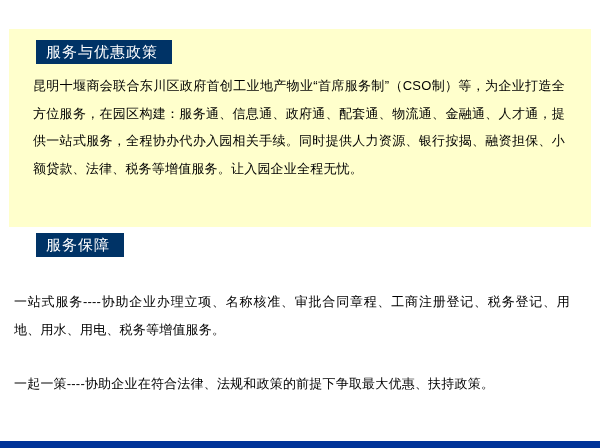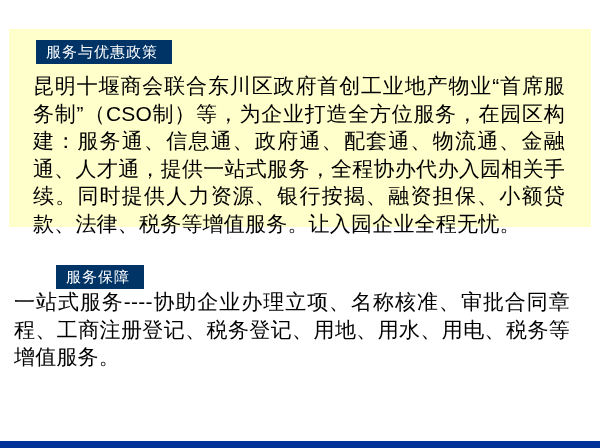--- a/index.html
+++ b/index.html
@@ -58,29 +58,28 @@
     letter-spacing: 1px;
     padding: 0 14px 0 10px;
     white-space: nowrap;
   }
   #heading-1 {
     left: 12px;
     top: 40px;
   }
   #heading-2 {
     left: 12px;
-    top: 265px;
-    gap: 20px;
+    top: 233px;
   }
 
   
   .body-text {
     position: absolute;
     color: #000000;
-    font-size: 21px;
+    font-size: 13px;
     line-height: 27.5px;
     letter-spacing: 0.2px;
     text-align: justify;
     white-space: pre-wrap;
   }
   #para-1 {
     left: 33px;
     top: 72px;
     width: 532px;
   }
@@ -126,15 +125,16 @@
   <div class="heading" id="heading-2">
     <span class="bars">
         <i></i>
         <i></i>
         <i></i>
       </span>
     <span class="bar-title">服务保障</span>
   </div>
 
   <div class="body-text" id="para-2">一站式服务----协助企业办理立项、名称核准、审批合同章程、工商注册登记、税务登记、用地、用水、用电、税务等增值服务。</div>
+  <div class="body-text" id="para-3">一起一策----协助企业在符合法律、法规和政策的前提下争取最大优惠、扶持政策。</div>
 
   <div class="bottom-rule"></div>
 </div>
 
 </body></html>

